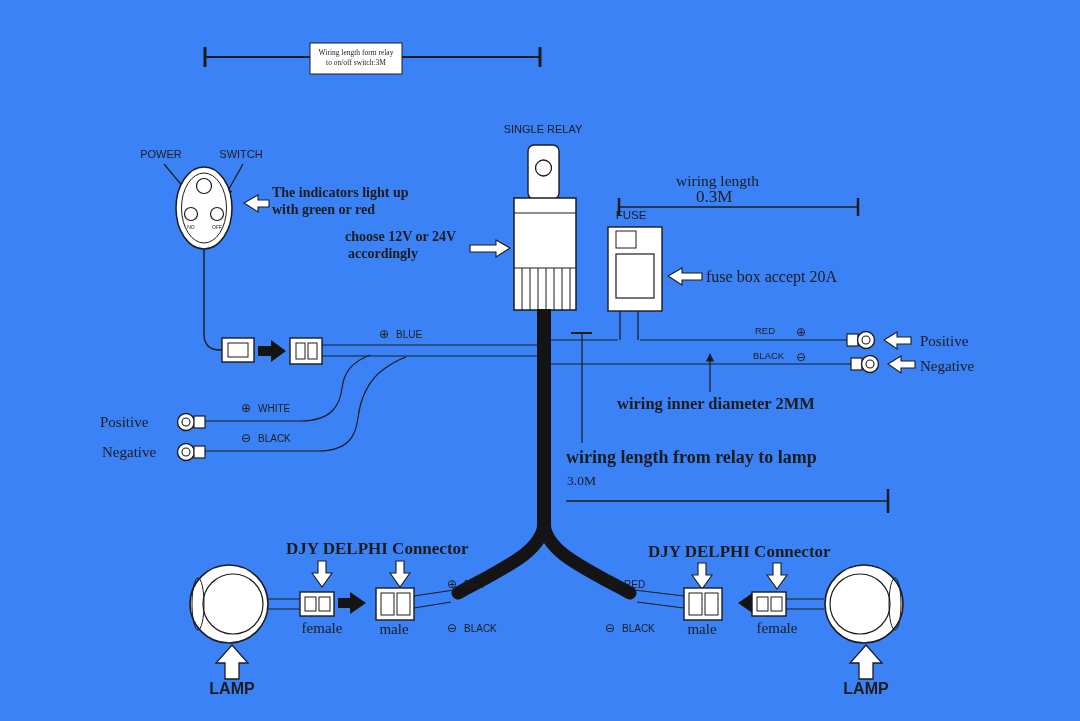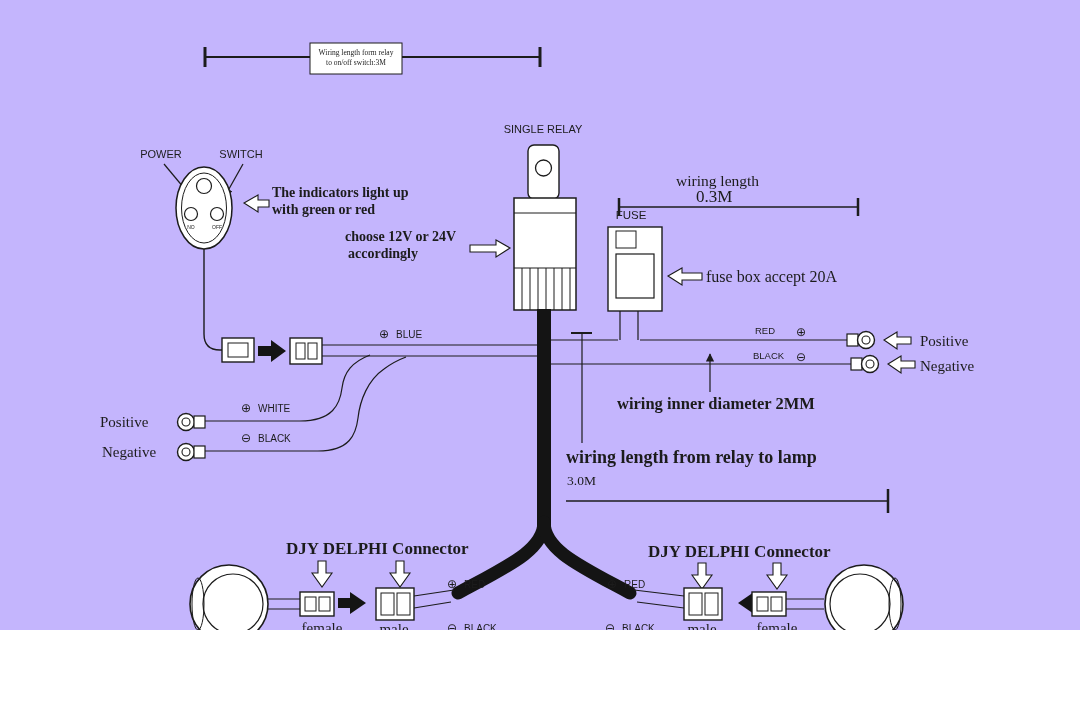--- a/index.html
+++ b/index.html
@@ -1,16 +1,16 @@
 <!DOCTYPE html>
 <html><head>
 <meta charset="utf-8">
 <style>
   html,body{margin:0;padding:0;background:#ffffff;}
-  .stage{position:relative;width:1080px;height:630px;background:#c4b5fd;overflow:hidden;}
+  .stage{position:relative;width:1080px;height:721px;background:#3b82f6;overflow:hidden;}
   svg{display:block;}
   text{fill:#1c1c1c;}
   .sans{font-family:"Liberation Sans","DejaVu Sans",sans-serif;}
   .serif{font-family:"Liberation Serif","DejaVu Serif",serif;}
   .b{font-weight:bold;}
   .sym{font-family:"DejaVu Sans","Liberation Sans",sans-serif;}
   .ln{stroke:#1c1c1c;fill:none;}
   .fillw{fill:#ffffff;stroke:#1c1c1c;}
   .fillb{fill:#141414;stroke:none;}
 </style>

